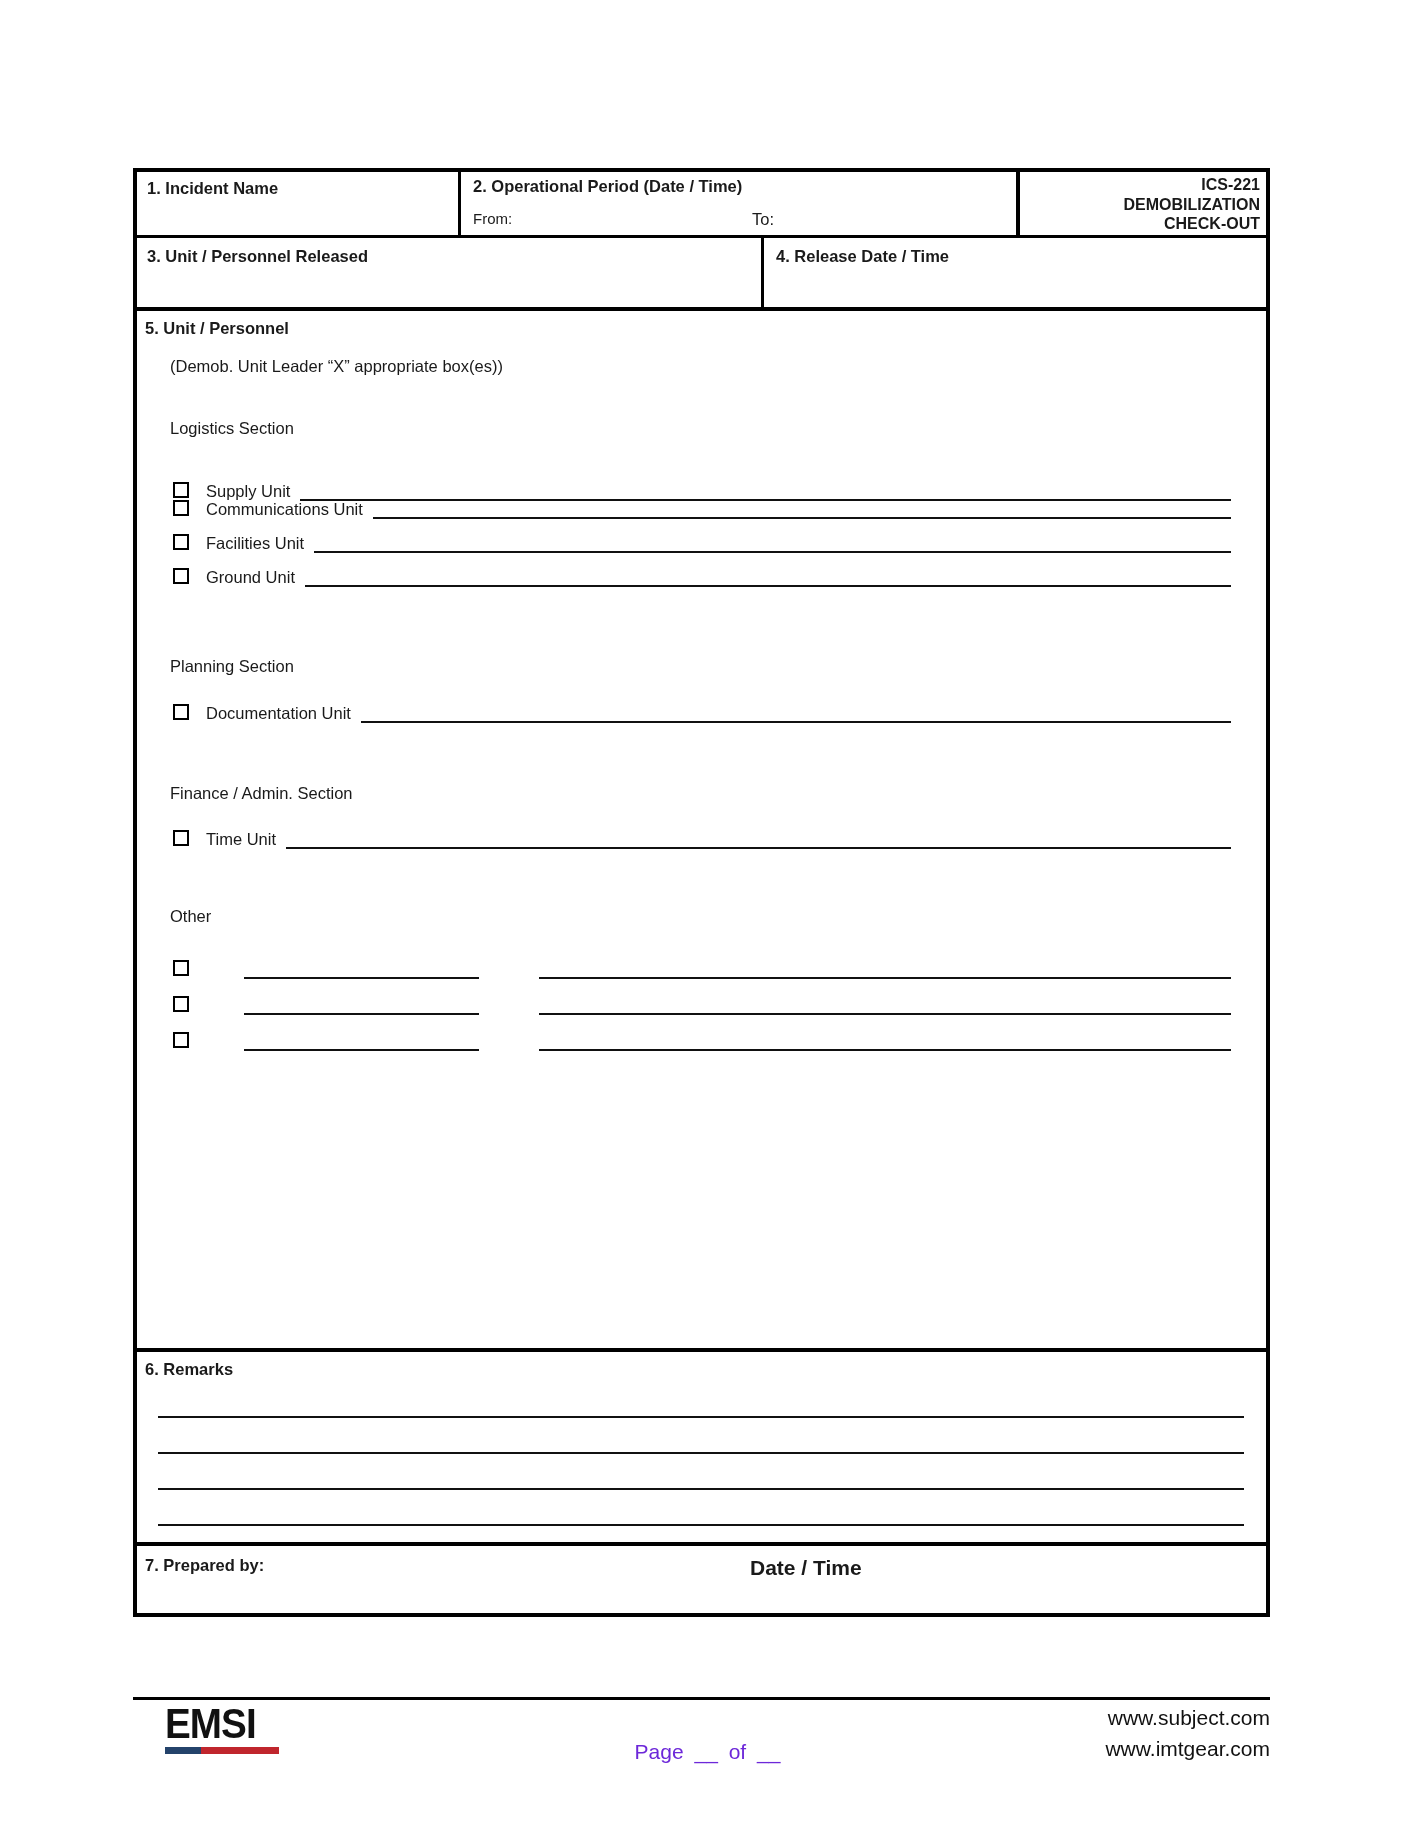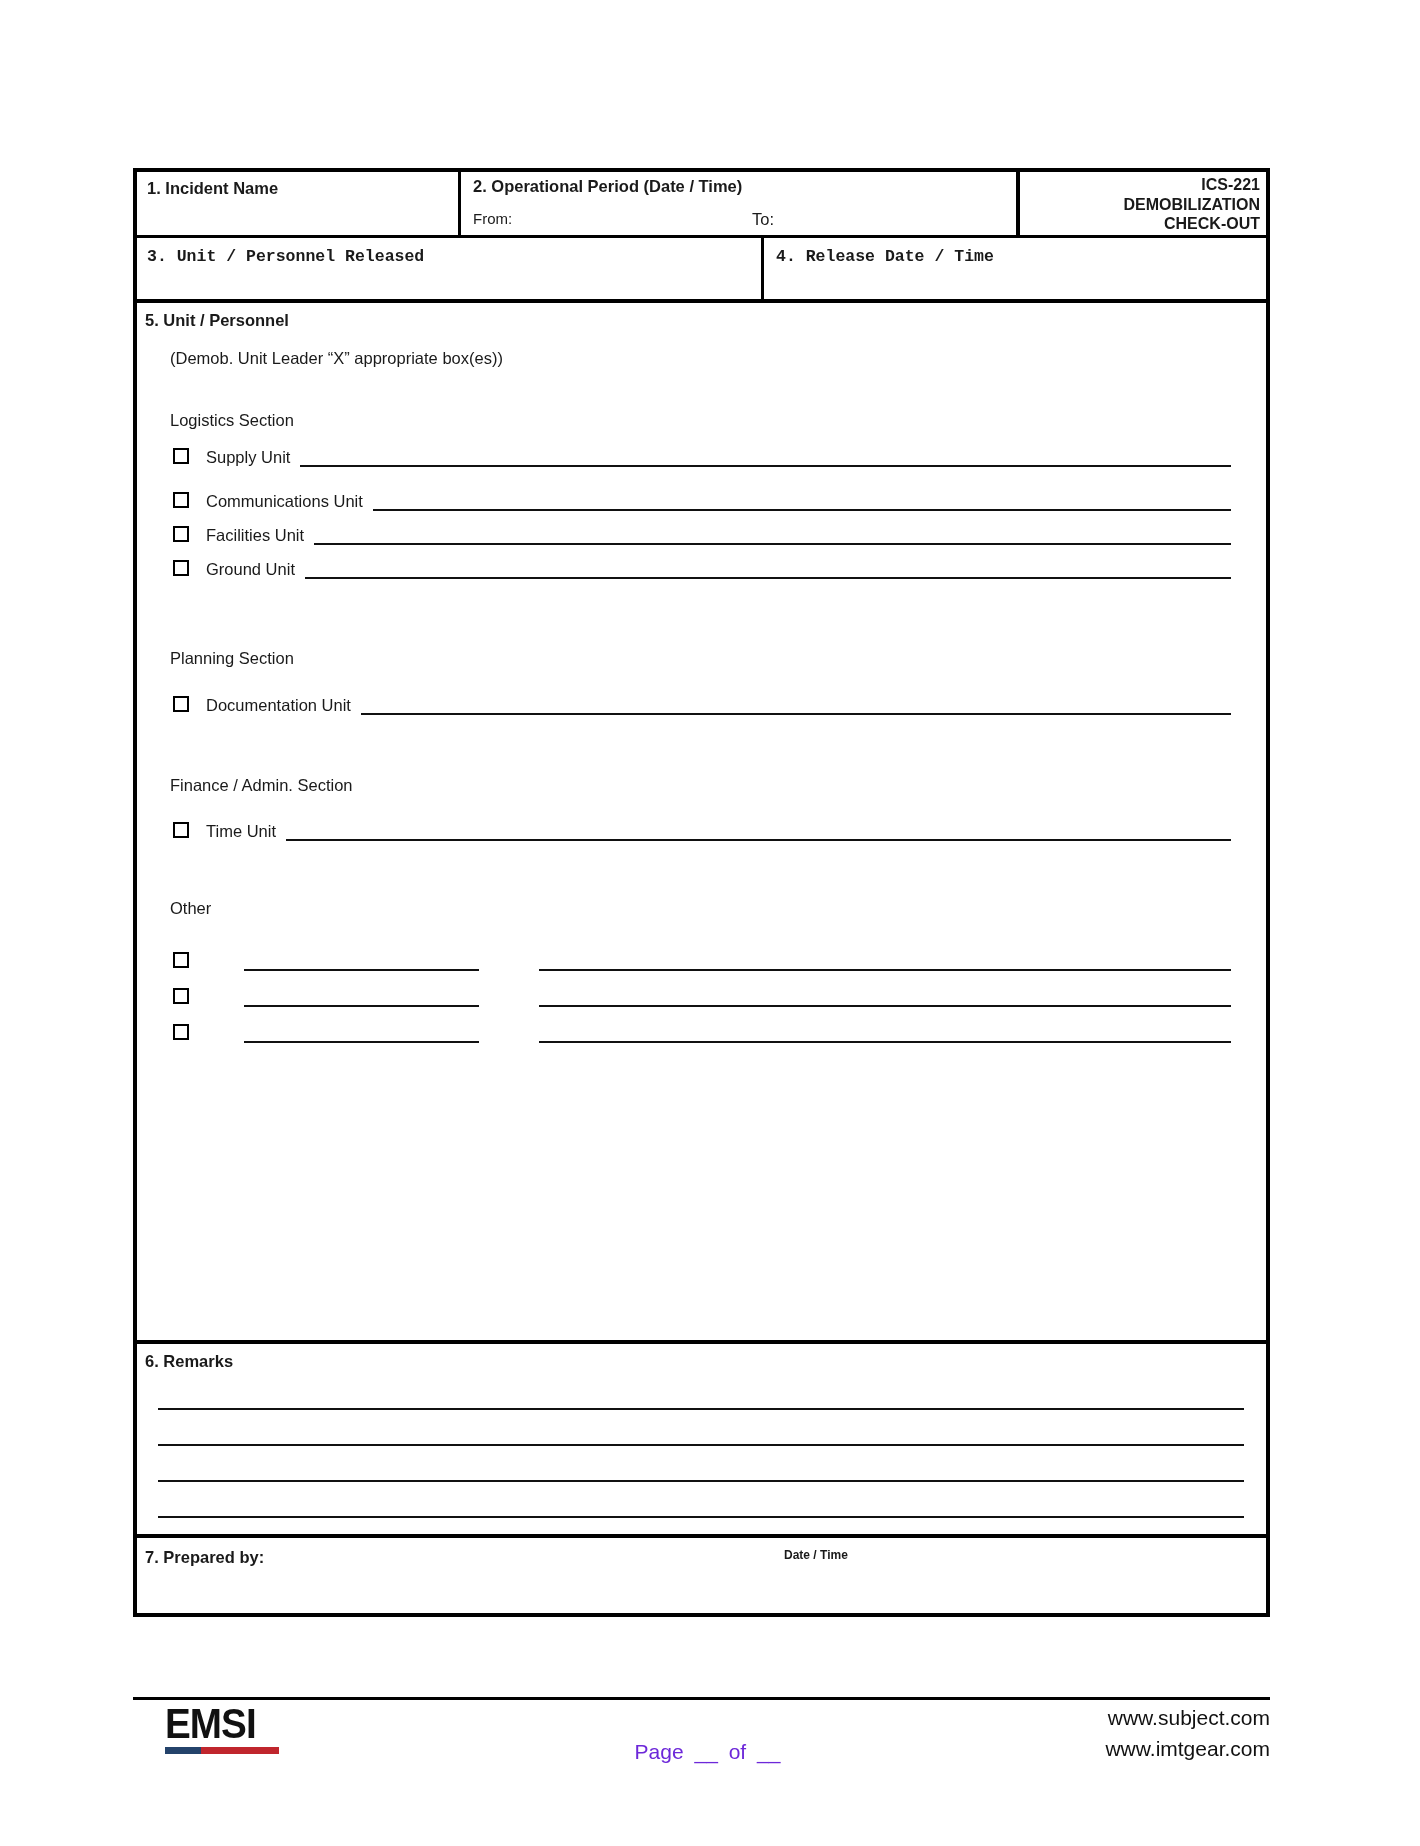--- a/index.html
+++ b/index.html
@@ -14,40 +14,40 @@
     border:4px solid #000;
   }
   .row1 { height:66px; border-bottom:3px solid #000; display:flex; }
   .box1 { width:324px; border-right:3px solid #000; padding:7px 10px; }
   .box2 { flex:1; border-right:4px solid #000; padding:5px 12px; position:relative; }
   .boxhdr { font-weight:bold; font-size:16.5px; }
   .fromto { position:absolute; left:12px; top:38px; font-size:15px; }
   .to-label { position:absolute; left:291px; top:38px; font-size:16.5px; }
   .box-ics { width:246px; text-align:right; padding:3px 6px; font-weight:bold;
     font-size:16px; line-height:19.5px; }
-  .row2 { height:65px; border-bottom:4px solid #000; display:flex;font-family:Liberation Mono, monospace; }
+  .row2 { height:73px; border-bottom:4px solid #000; display:flex; }
   .box3 { width:627px; border-right:3px solid #000; padding:9px 10px; }
   .box4 { flex:1; padding:9px 12px; }
   .sec5 { height:1041px; border-bottom:4px solid #000; position:relative; }
   .sec-label { position:absolute; top:8px; left:8px; font-weight:bold; font-size:16.5px; }
   .intro { position:absolute; top:44px; left:33px; font-size:16.5px; line-height:22px; }
   .grp-head { position:absolute; left:33px; font-size:16.5px; }
   .cbrow { position:absolute; left:36px; right:35px; height:26px;
     display:flex; align-items:flex-end; }
   .cb { width:16px; height:16px; border:2px solid #000; background:#fff;
     margin-bottom:3px; flex:0 0 16px; }
   .cblabel { margin-left:17px; font-size:16.5px; line-height:20px; padding-right:10px; white-space:nowrap; }
   .wline { flex:1; height:20px; border-bottom:2px solid #111; }
   .shortline { width:235px; height:20px; border-bottom:2px solid #111; margin-left:55px; flex:0 0 235px; }
   .longline { flex:1; height:20px; border-bottom:2px solid #111; margin-left:60px; }
   .sec6 { height:194px; border-bottom:4px solid #000; position:relative; }
   .rline { position:absolute; left:21px; width:1086px; border-top:2px solid #111; height:0; }
   .sec7 { height:67px; position:relative; }
   .s7label { position:absolute; left:8px; top:10px; font-weight:bold; font-size:16.5px; }
-  .s7dt { position:absolute; left:647px; top:10px; font-weight:bold; font-size:12px; }
+  .s7dt { position:absolute; left:613px; top:10px; font-weight:bold; font-size:21px; }
   .footer-rule { position:absolute; left:133px; top:1697px; width:1137px; border-top:3px solid #000; }
   .logo { position:absolute; left:165px; top:1702px; width:118px; }
   .logo-text { font-size:42px; font-weight:bold; letter-spacing:-1px; color:#111;
     line-height:44px; transform:scaleX(0.92); transform-origin:left; }
   .logo-bar { display:flex; height:7px; width:114px; margin-top:1px; }
   .logo-bar .blue { width:36px; height:7px; }
   .logo-bar .red { flex:1; height:7px; }
   .page-num { position:absolute; left:0; right:0; top:1740px; text-align:center;
     font-size:21px; color:#6d28d9; }
   .pblank { display:inline-block; margin:0 5px; }
@@ -85,21 +85,21 @@
     </div>
   </div>
 
   <div class="sec5">
     <div class="sec-label">5. Unit / Personnel</div>
     <div class="intro">
       <div>(Demob. Unit Leader “X” appropriate box(es))</div>
     </div>
 
     <div class="grp-head" style="top:108px;">Logistics Section</div>
-    <div class="cbrow" style="top:138px;">
+    <div class="cbrow" style="top:164px;">
       <span class="cb"></span>
       <span class="cblabel">Supply Unit</span>
       <span class="wline"></span>
     </div>
     <div class="cbrow" style="top:182px;">
       <span class="cb"></span>
       <span class="cblabel">Communications Unit</span>
       <span class="wline"></span>
     </div>
     <div class="cbrow" style="top:216px;">

